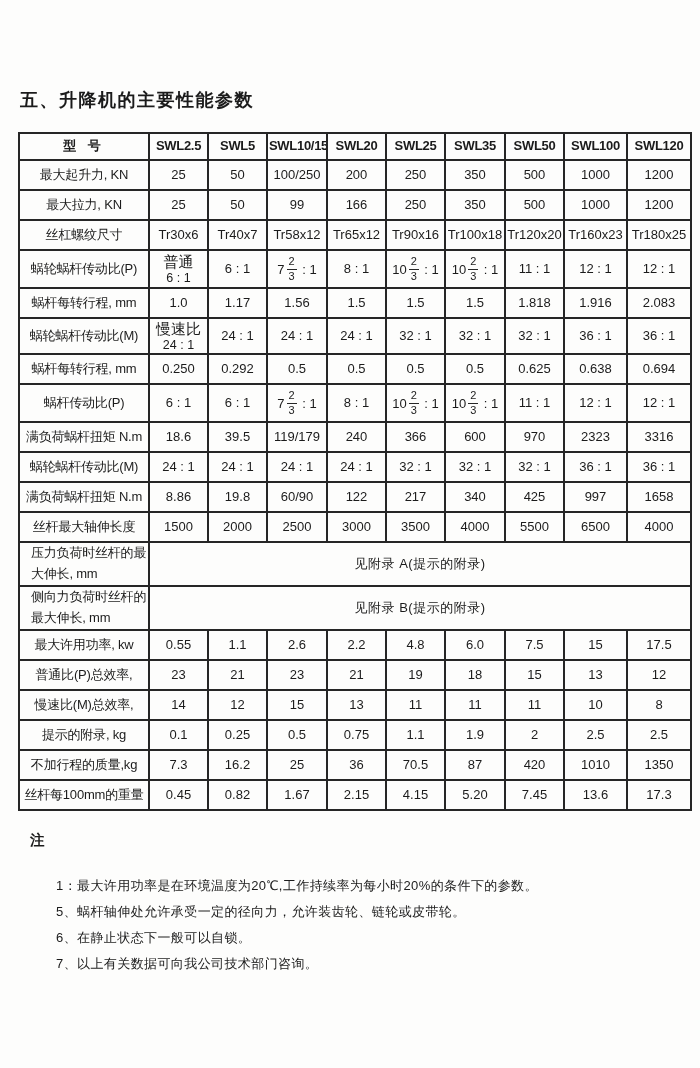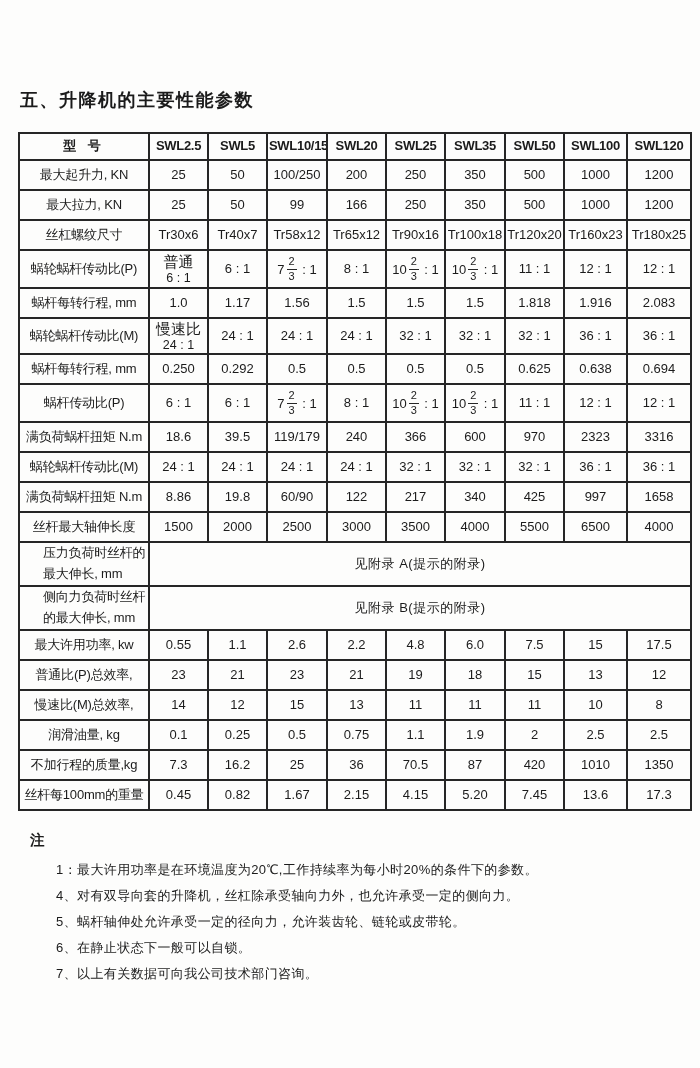--- a/index.html
+++ b/index.html
@@ -39,37 +39,37 @@
     overflow:hidden;
     font-weight:500;
   }
   table.params thead th { height:27px; font-weight:600; letter-spacing:-0.3px; }
   table.params thead th.label-col { letter-spacing:4px; }
   tr.r-normal td { height:30px; }
   tr.r-tall   td { height:38px; }
   tr.r-med    td { height:36px; }
   tr.r-twoline td { height:44px; }
   td.label-cell { font-size:12.5px; letter-spacing:-0.2px; }
-  td.label-cell.left { text-align:left; padding-left:23px; line-height:1.6; }
+  td.label-cell.left { text-align:left; padding-left:11px; line-height:1.6; }
   td.merged-cell { font-size:13px; letter-spacing:0.5px; }
   .stack-top { font-size:15px; line-height:1.2; }
   .stack-bottom { font-size:12.5px; line-height:1.2; }
   .frac {
     display:inline-block;
     vertical-align:-0.55em;
     text-align:center;
     font-size:11px;
     line-height:1;
     margin:0 2px;
   }
   .frac .num { display:block; border-bottom:1.4px solid #262626; padding:0 2px 1.5px; }
   .frac .den { display:block; padding-top:1.5px; }
   .notes { margin-top:20px; padding-left:12px; }
   .notes-label { font-size:14.5px; font-weight:bold; height:18px; }
-  .notes-list { margin-top:8px; padding-left:26px; }
+  .notes-list { margin-top:24px; padding-left:26px; }
   .note-line { font-size:13px; line-height:26px; letter-spacing:0.4px; font-weight:500; }
 </style>
 </head>
 <body>
 
 <div class="page">
   <div class="title">五、升降机的主要性能参数</div>
 
   <table class="params">
     <colgroup id="colgroup">
@@ -287,21 +287,21 @@
           <td>12</td>
           <td>15</td>
           <td>13</td>
           <td>11</td>
           <td>11</td>
           <td>11</td>
           <td>10</td>
           <td>8</td>
         </tr>
         <tr class="r-normal">
-          <td class="label-cell">润滑油量, kg</td>
+          <td class="label-cell">提示的附录, kg</td>
           <td>0.1</td>
           <td>0.25</td>
           <td>0.5</td>
           <td>0.75</td>
           <td>1.1</td>
           <td>1.9</td>
           <td>2</td>
           <td>2.5</td>
           <td>2.5</td>
         </tr>
@@ -329,19 +329,18 @@
           <td>13.6</td>
           <td>17.3</td>
         </tr>
       </tbody>
   </table>
 
   <div class="notes">
     <div class="notes-label">注</div>
     <div class="notes-list" id="notes-list">
         <div class="note-line">1：最大许用功率是在环境温度为20℃,工作持续率为每小时20%的条件下的参数。</div>
-        <div class="note-line">4、对有双导向套的升降机，丝杠除承受轴向力外，也允许承受一定的侧向力。</div>
         <div class="note-line">5、蜗杆轴伸处允许承受一定的径向力，允许装齿轮、链轮或皮带轮。</div>
         <div class="note-line">6、在静止状态下一般可以自锁。</div>
         <div class="note-line">7、以上有关数据可向我公司技术部门咨询。</div>
       </div>
   </div>
 </div>
 
 </body></html>

